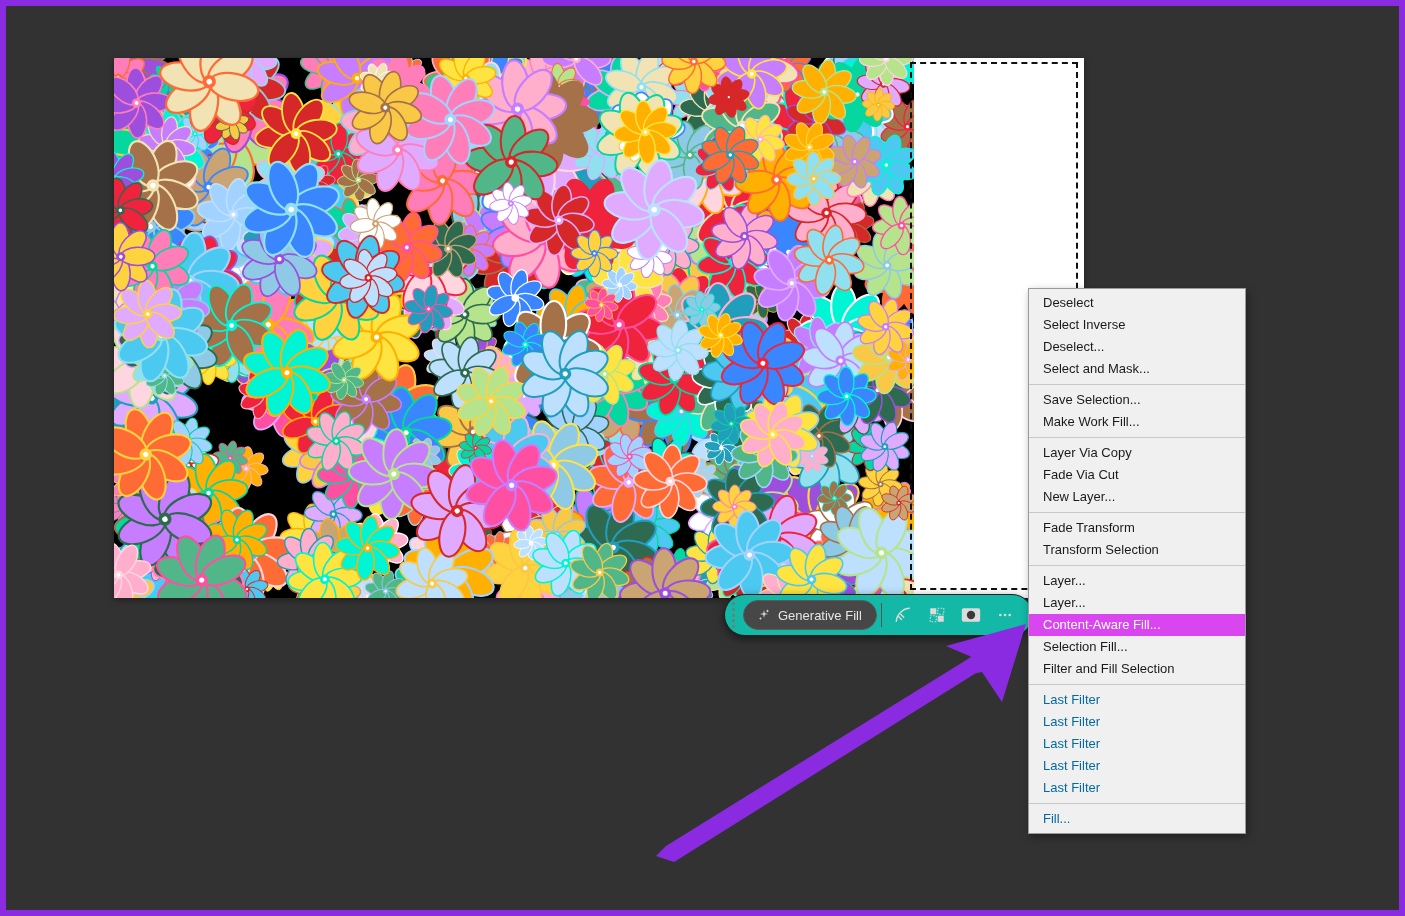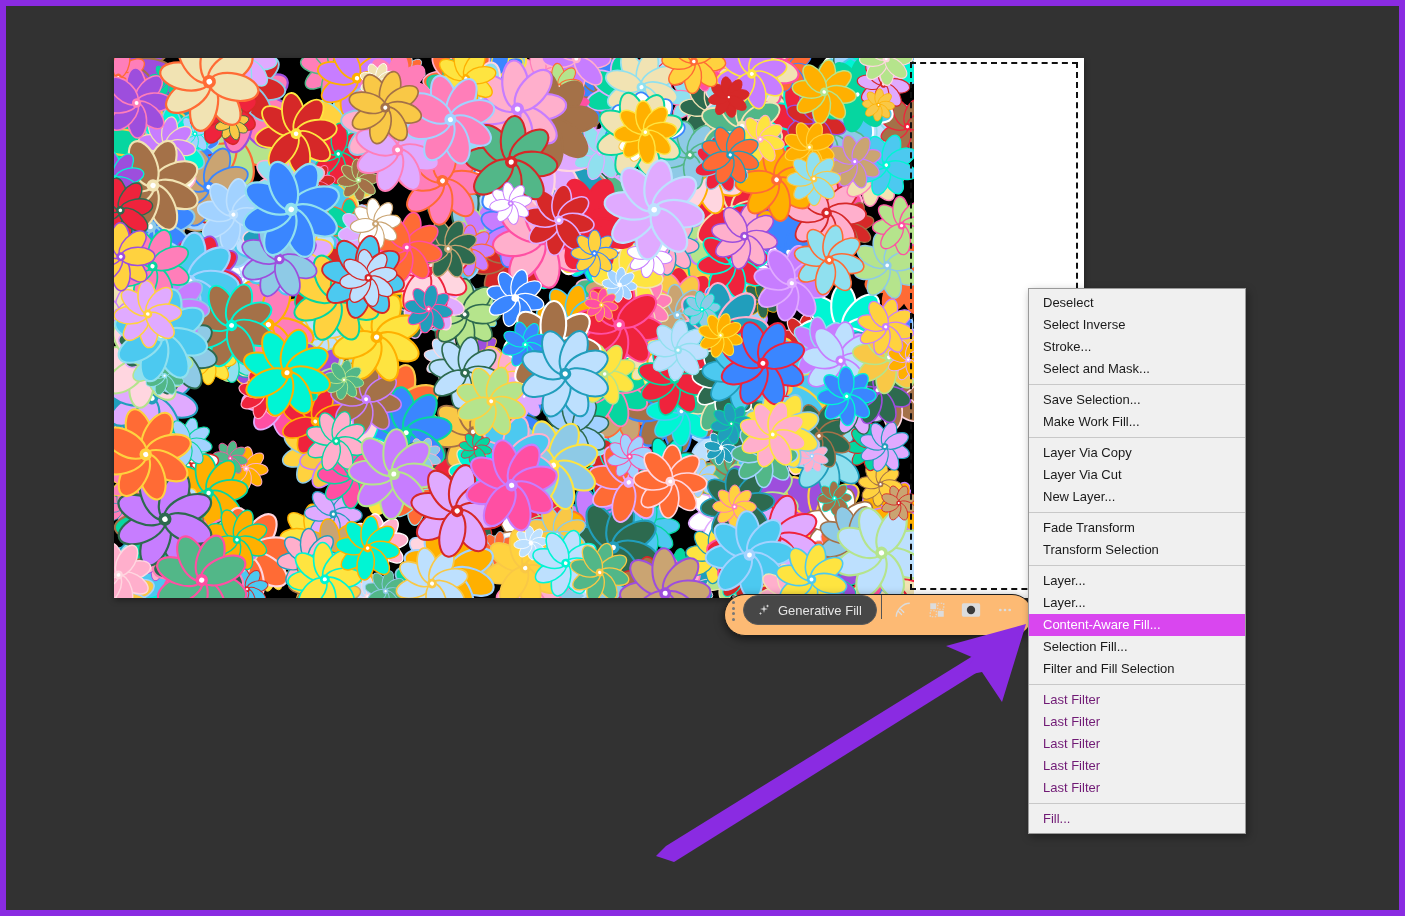--- a/index.html
+++ b/index.html
@@ -38,22 +38,22 @@
     background: transparent;
     pointer-events: none;
   }
 
   
   .taskbar {
     position: absolute;
     left: 718px; top: 588px;
     height: 42px;
     display: flex;
-    align-items: flex-start;
-    background: #fdba74;
+    align-items: center;
+    background: #14b8a6;
     border: 1px solid #1e1e1e;
     border-radius: 21px;
     padding: 0 10px 0 4px;
     box-shadow: 0 3px 10px rgba(0,0,0,.5);
   }
   .drag-handle {
     width: 8px; height: 26px;
     margin-right: 6px;
     display: flex; flex-direction: column; justify-content: space-between; align-items: center;
   }
@@ -95,21 +95,21 @@
     padding: 3px 0;
   }
   .ctx .item {
     padding: 2px 14px;
     line-height: 18px;
     white-space: nowrap;
     cursor: default;
   }
   .ctx .item.enabled { cursor: pointer; }
   .ctx .item.highlight { background:#d946ef; color:#fff; }
-  .ctx .item.disabled { color:#701a75; }
+  .ctx .item.disabled { color:#0369a1; }
   .ctx hr { border:none; border-top:1px solid #c8c8c8; margin:4px 0; }
 
   
   .ann {
     position: absolute;
     left: 640px; top: 570px;
     width: 420px; height: 290px;
     pointer-events: none;
   }
 
@@ -2795,28 +2795,28 @@
         <circle cx="5" cy="12" r="2"></circle>
           <circle cx="12" cy="12" r="2"></circle>
           <circle cx="19" cy="12" r="2"></circle>
       </svg>
     </div>
   </div>
 
   <div class="ctx" id="ctx">
       <div class="item enabled">Deselect</div>
       <div class="item enabled">Select Inverse</div>
-      <div class="item enabled">Stroke...</div>
+      <div class="item enabled">Deselect...</div>
       <div class="item enabled">Select and Mask...</div>
       <hr>
       <div class="item enabled">Save Selection...</div>
       <div class="item enabled">Make Work Fill...</div>
       <hr>
       <div class="item enabled">Layer Via Copy</div>
-      <div class="item enabled">Layer Via Cut</div>
+      <div class="item enabled">Fade Via Cut</div>
       <div class="item enabled">New Layer...</div>
       <hr>
       <div class="item enabled">Fade Transform</div>
       <div class="item enabled">Transform Selection</div>
       <hr>
       <div class="item enabled">Layer...</div>
       <div class="item enabled">Layer...</div>
       <div class="item highlight">Content-Aware Fill...</div>
       <div class="item enabled">Selection Fill...</div>
       <div class="item enabled">Filter and Fill Selection</div>

